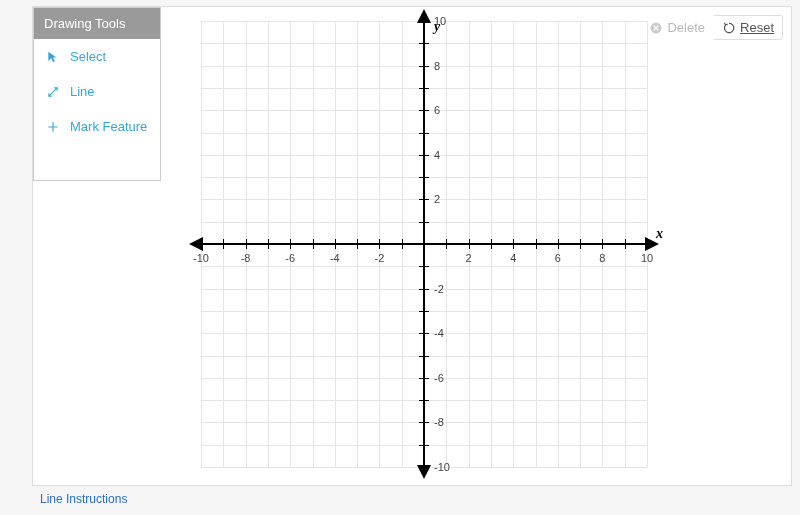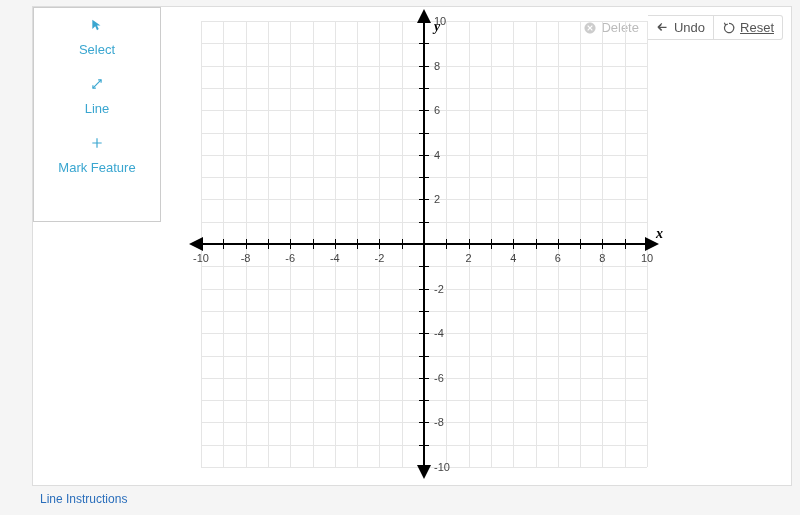--- a/index.html
+++ b/index.html
@@ -57,21 +57,20 @@
     padding: 8px 10px;
   }
   .tool {
     display: flex;
     align-items: center;
     gap: 10px;
     padding: 10px 12px;
     color: #3aa6d0;
     font-size: 13px;
     cursor: pointer;
-    flex-direction: column;
   }
   .tool svg { width: 14px; height: 14px; }
   .panel-spacer { height: 36px; }
 
   .show-instructions {
     position: absolute;
     left: 40px;
     top: 492px;
     color: #2a6ebb;
     font-size: 12px;
@@ -131,36 +130,29 @@
   <div class="toolbar">
     <div class="btn disabled">
       <svg viewBox="0 0 24 24">
           <circle cx="12" cy="12" r="9" fill="#ccc"></circle>
           <path d="M8 8 L16 16 M16 8 L8 16" stroke="#fff" stroke-width="2"></path>
         </svg>
       <span>Delete</span>
     </div>
     <div class="btn">
       <svg viewBox="0 0 24 24">
-          <path d="M10 4 L4 10 L10 16" stroke-width="2" fill="none"></path>
-          <path d="M4 10 H16 A6 6 0 0 1 16 22" stroke-width="2" fill="none" stroke="#555" style="display:none"></path>
-          <path d="M9 6 L4 11 L9 16 M4 11 H18" stroke="#555" stroke-width="2" fill="none"></path>
-        </svg>
-      <span>Undo</span>
-    </div>
-    <div class="btn">
-      <svg viewBox="0 0 24 24">
           <path d="M12 4 A8 8 0 1 1 6 7" stroke="#555" stroke-width="2" fill="none"></path>
           <path d="M4 3 L6 7 L10 5" stroke="#555" stroke-width="2" fill="none"></path>
         </svg>
       <span>Reset</span>
     </div>
   </div>
 
   <div class="panel">
+    <div class="panel-header">Drawing Tools</div>
     <div class="tool">
       <svg viewBox="0 0 24 24">
           <path d="M4 3 L4 19 L9 14 L12 21 L15 19 L12 13 L18 13 Z" fill="#3aa6d0"></path>
         </svg>
       <span>Select</span>
     </div>
     <div class="tool">
       <svg viewBox="0 0 24 24">
           <path d="M5 19 L19 5" stroke="#3aa6d0" stroke-width="2"></path>
           <path d="M14 5 H19 V10" stroke="#3aa6d0" stroke-width="2" fill="none"></path>

